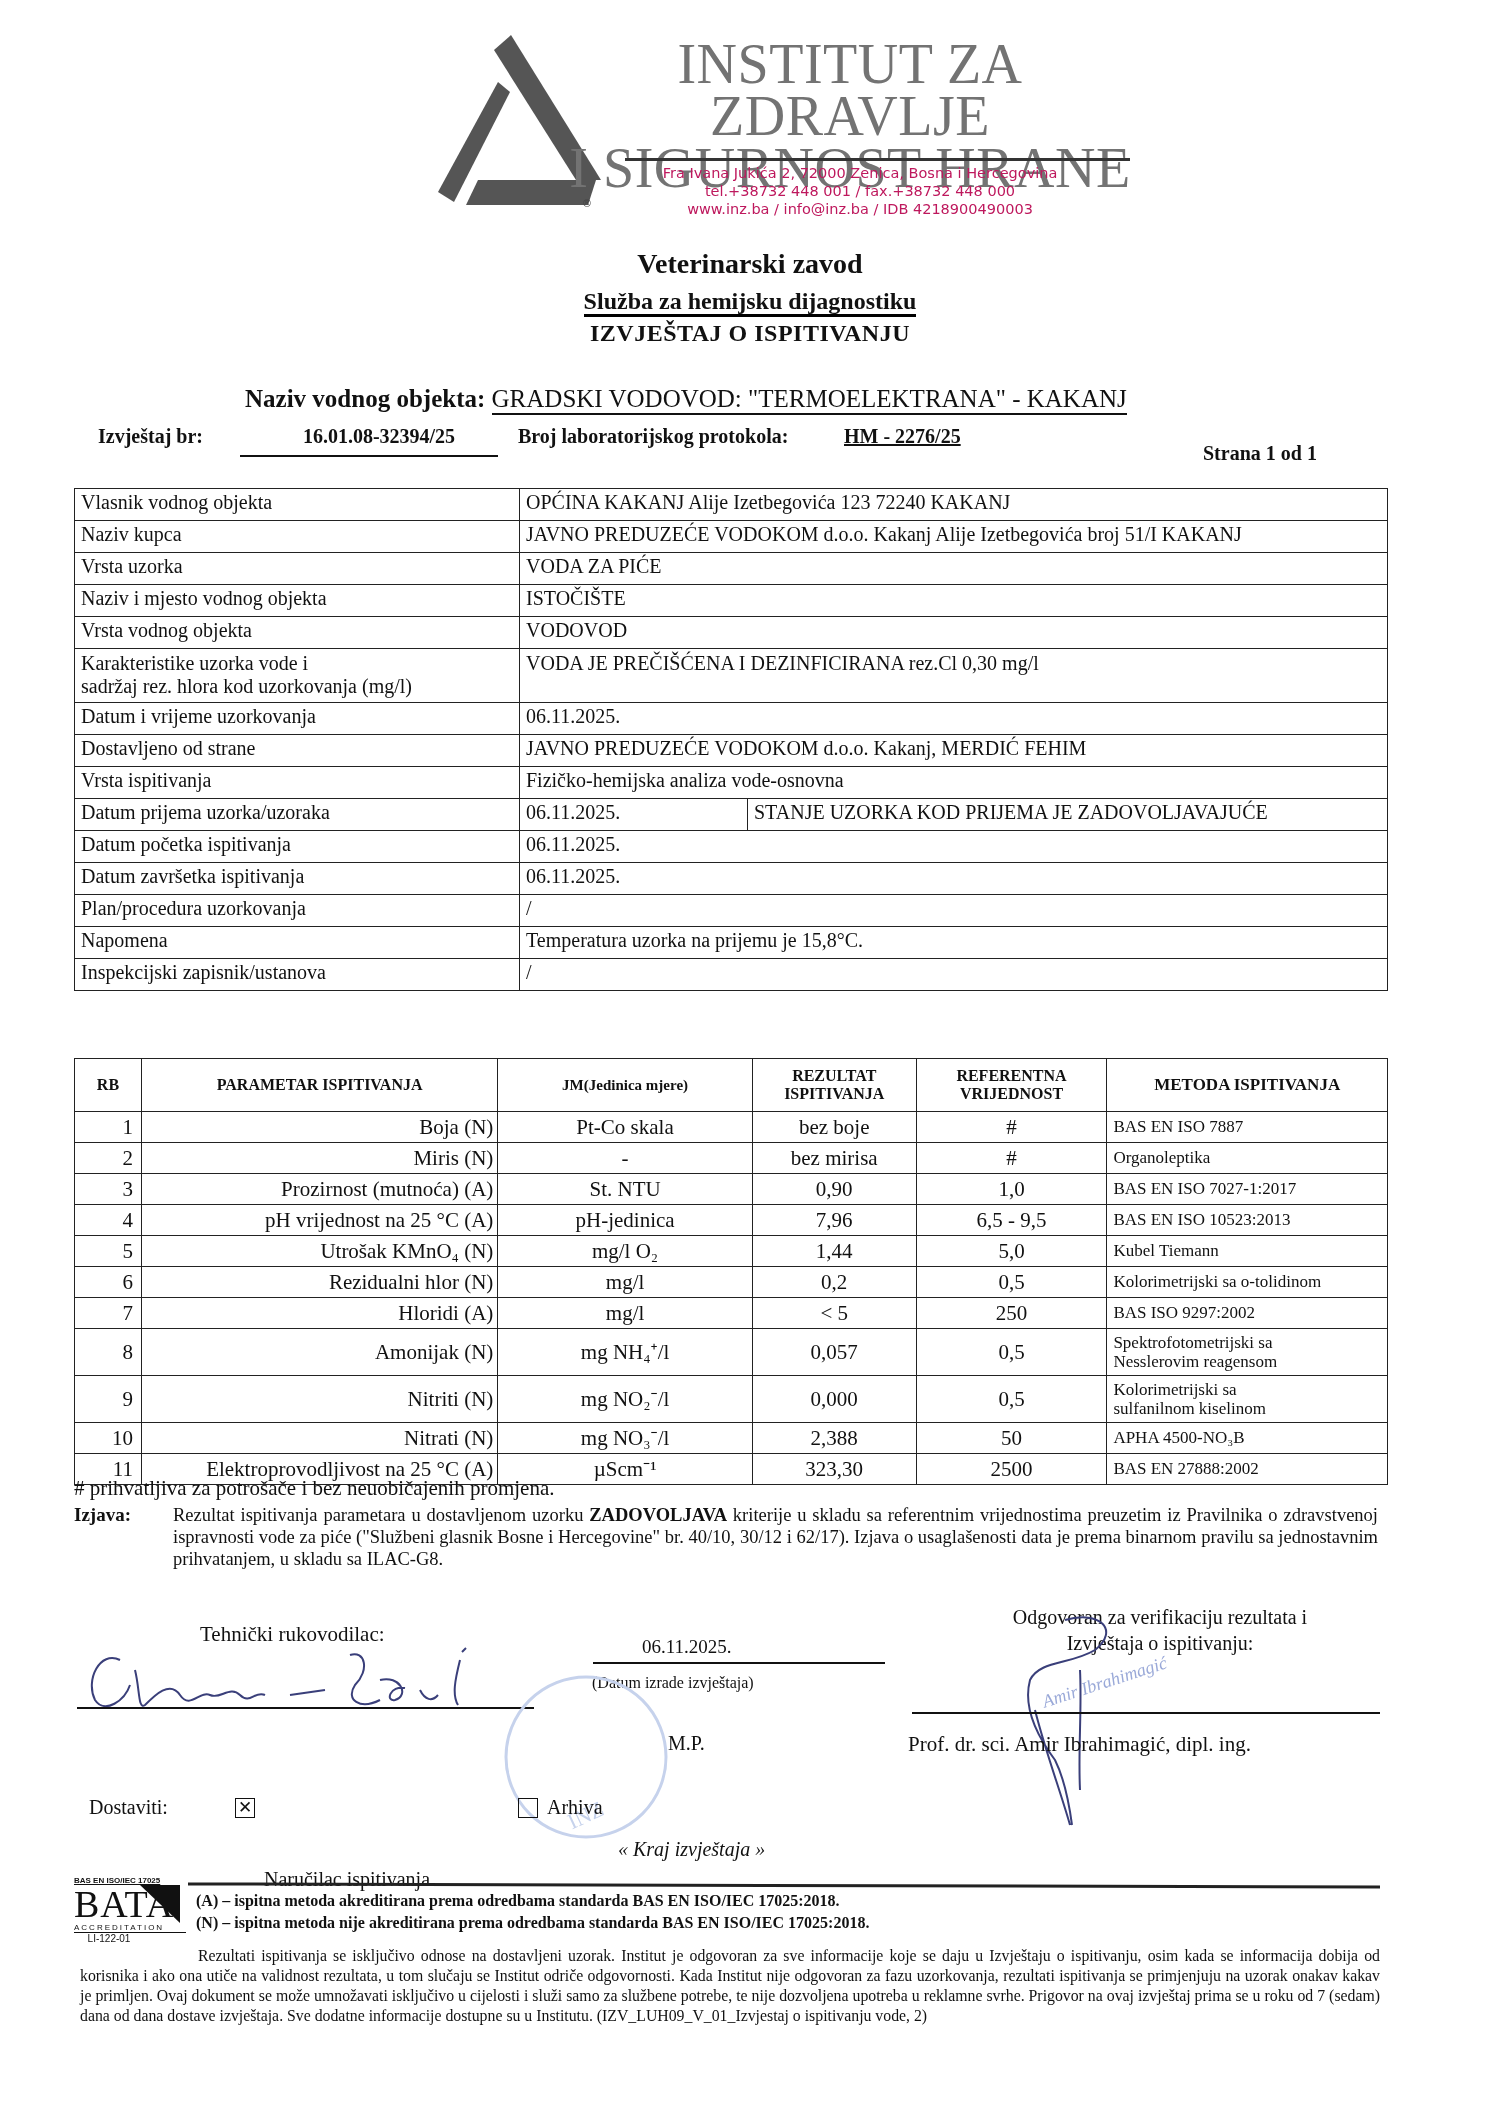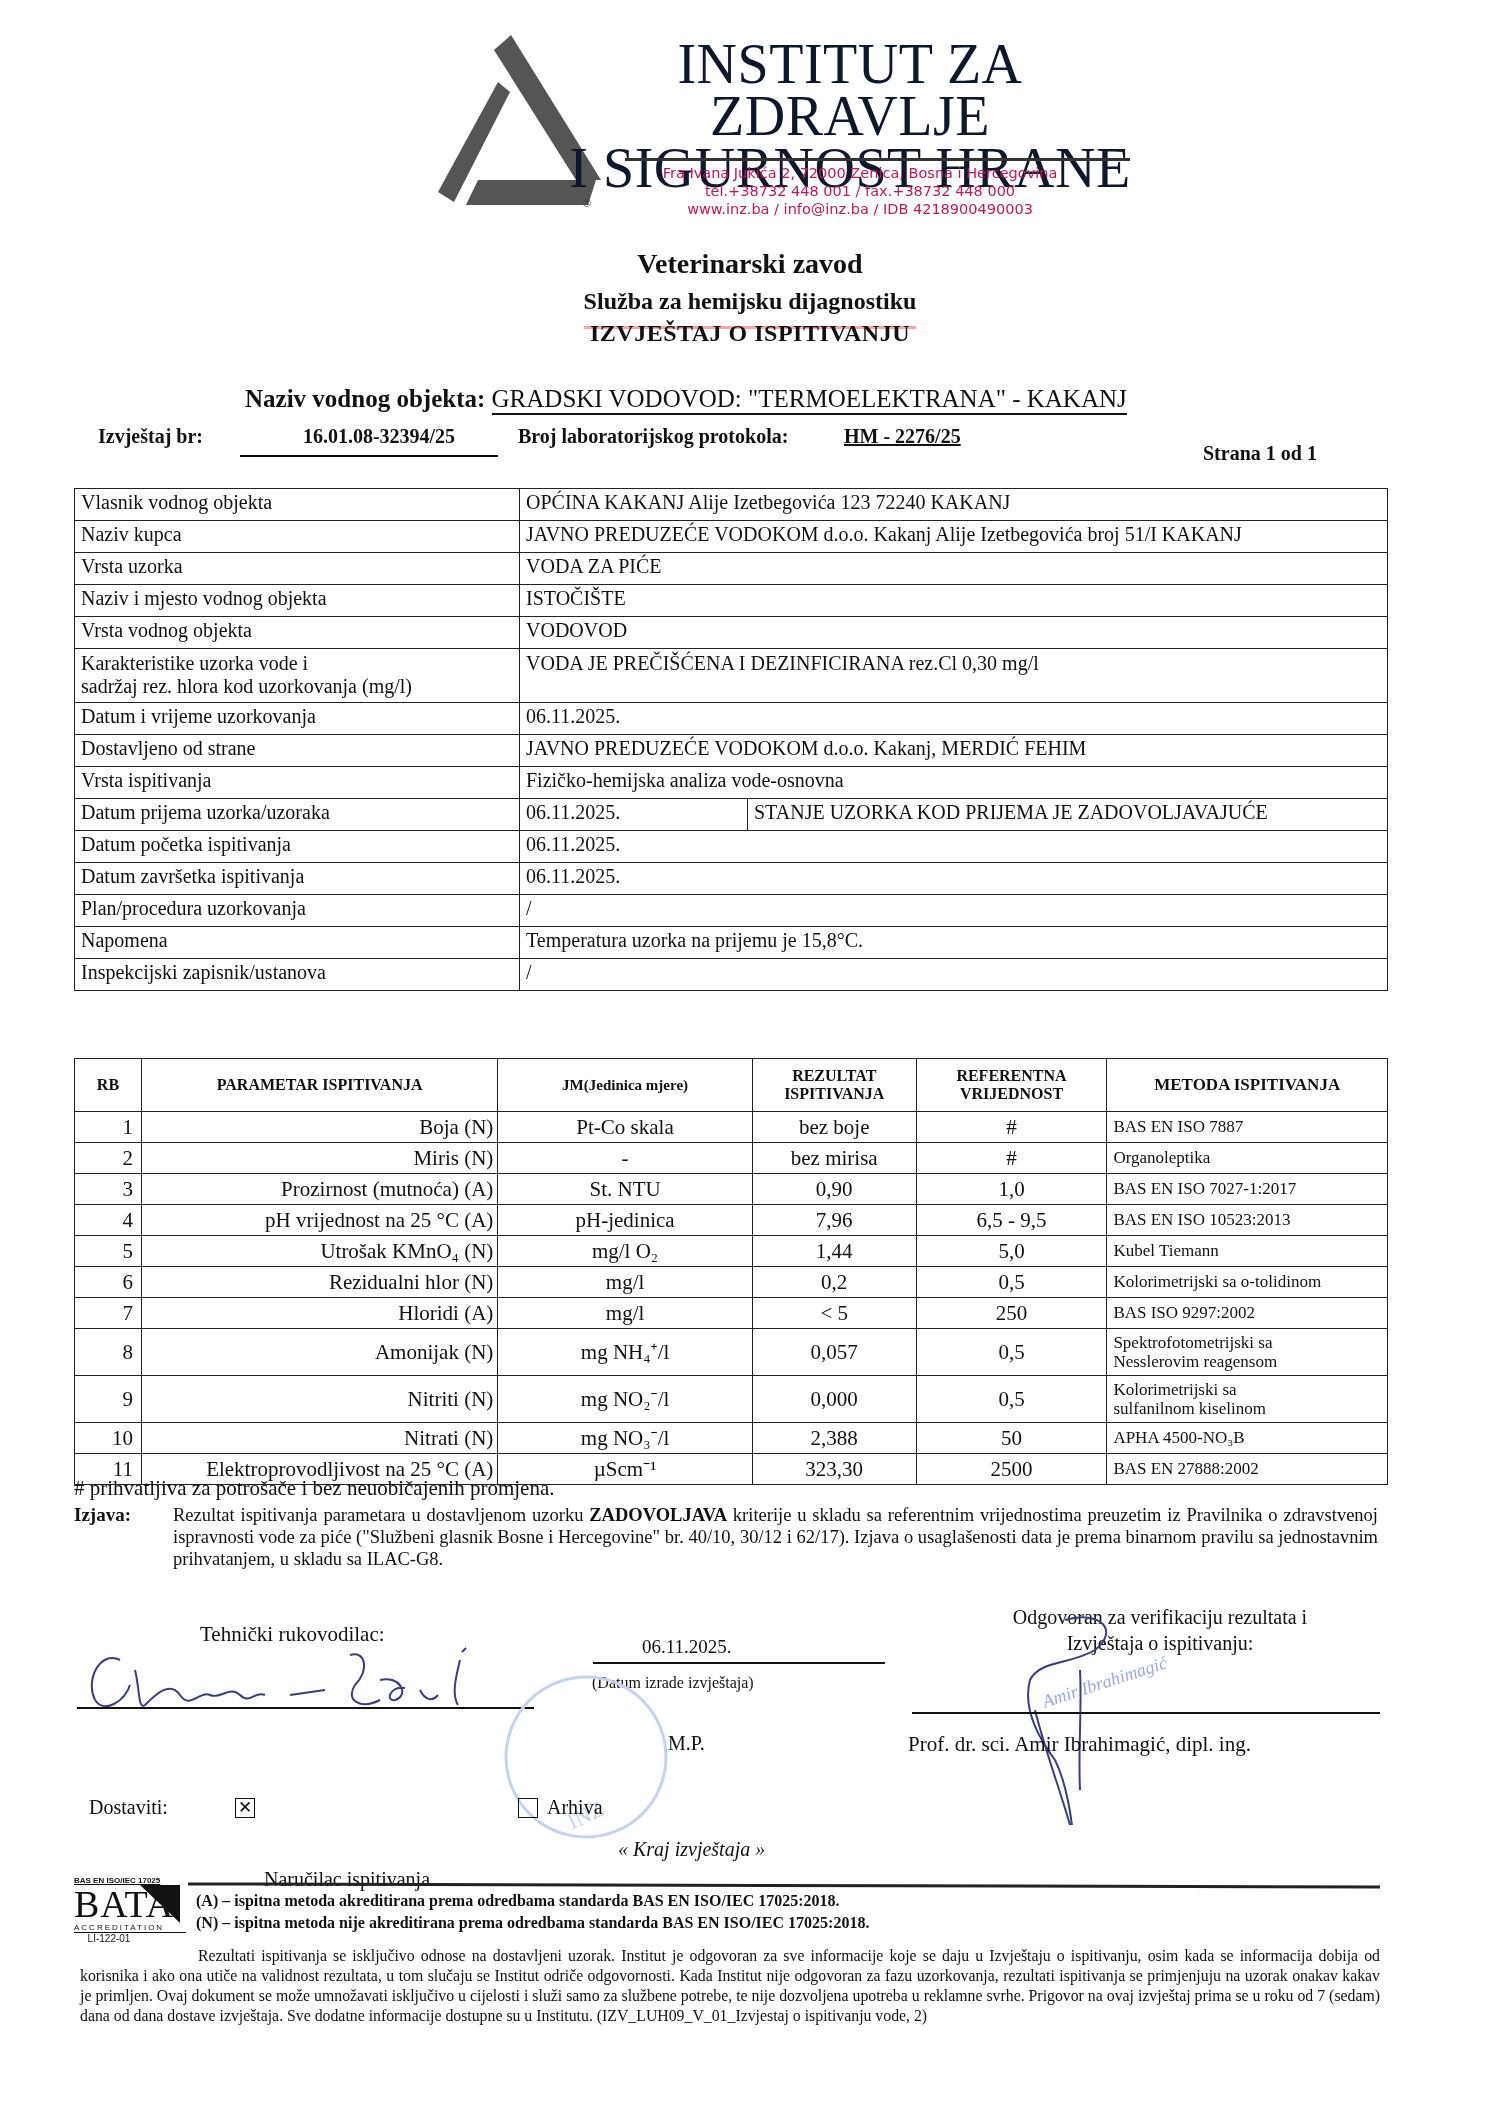--- a/index.html
+++ b/index.html
@@ -3,29 +3,29 @@
 <meta charset="utf-8">
 <style>
   html, body { margin:0; padding:0; background:#fff; }
   body { width:1500px; height:2119px; position:relative; overflow:hidden; color:#111;
          font-family:"Liberation Serif", serif; }
   .abs { position:absolute; }
 
   
   .logo { left:436px; top:30px; width:165px; height:180px; }
   .inst-title { left:560px; top:38px; width:580px; text-align:center;
-    font-family:"Liberation Serif", serif; font-size:56px; line-height:52px; letter-spacing:0.5px; color:#0f172a; }
+    font-family:"Liberation Serif", serif; font-size:56px; line-height:52px; letter-spacing:0.5px; color:#737373; }
   .inst-rule { left:625px; top:158px; width:505px; height:3px; background:#333; }
   .inst-addr { left:620px; top:164px; width:480px; text-align:center;
     font-family:"DejaVu Sans", sans-serif; font-size:14.5px; line-height:18px; color:#be185d; }
   .reg-mark { left:582px; top:198px; font-size:10px; font-family:"DejaVu Sans", sans-serif; color:#444; }
 
   .h-vet { left:0; width:1500px; top:248px; text-align:center; font-weight:bold; font-size:28px; }
   .h-sluzba { left:0; width:1500px; top:288px; text-align:center; font-weight:bold; font-size:24px; }
-  .h-sluzba span { border-bottom:3px solid #fca5a5; padding-bottom:12px; }
+  .h-sluzba span { border-bottom:3px solid #000000; padding-bottom:0; }
   .h-izv { left:0; width:1500px; top:320px; text-align:center; font-weight:bold; font-size:24px; letter-spacing:0.5px; }
 
   .naziv-row { left:245px; top:385px; font-size:25px; white-space:nowrap; }
   .naziv-row .lbl { font-weight:bold; }
   .naziv-row .val { border-bottom:2px solid #111; padding-bottom:1px; }
 
   .meta-row { top:425px; font-size:20px; font-weight:bold; white-space:nowrap; }
   .izv-br-lbl { left:98px; }
   .izv-br-val { left:244px; width:270px; text-align:center; }
   .izv-br-line { left:240px; top:455px; width:258px; height:2px; background:#111; }

